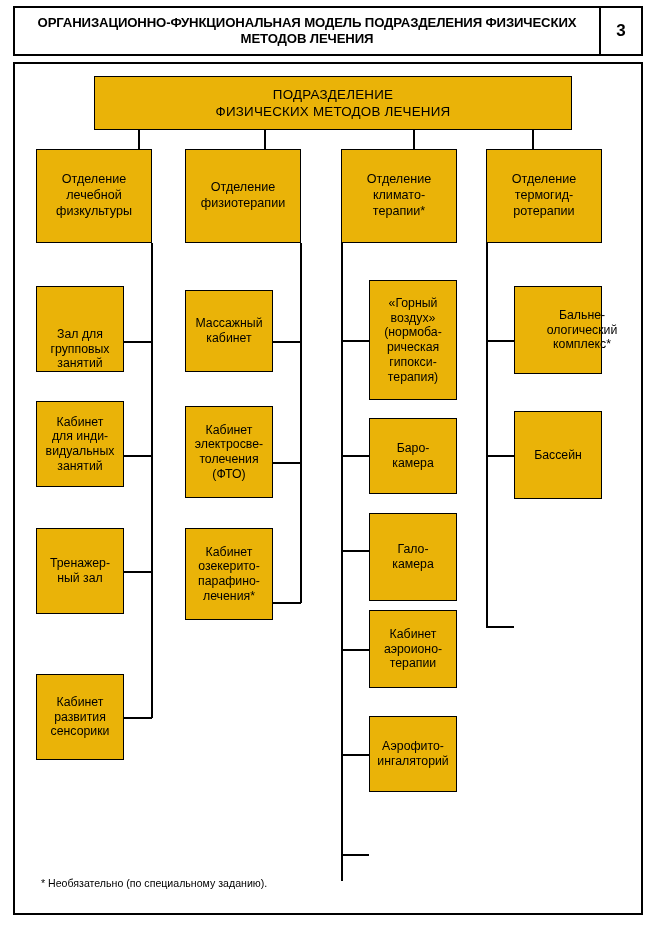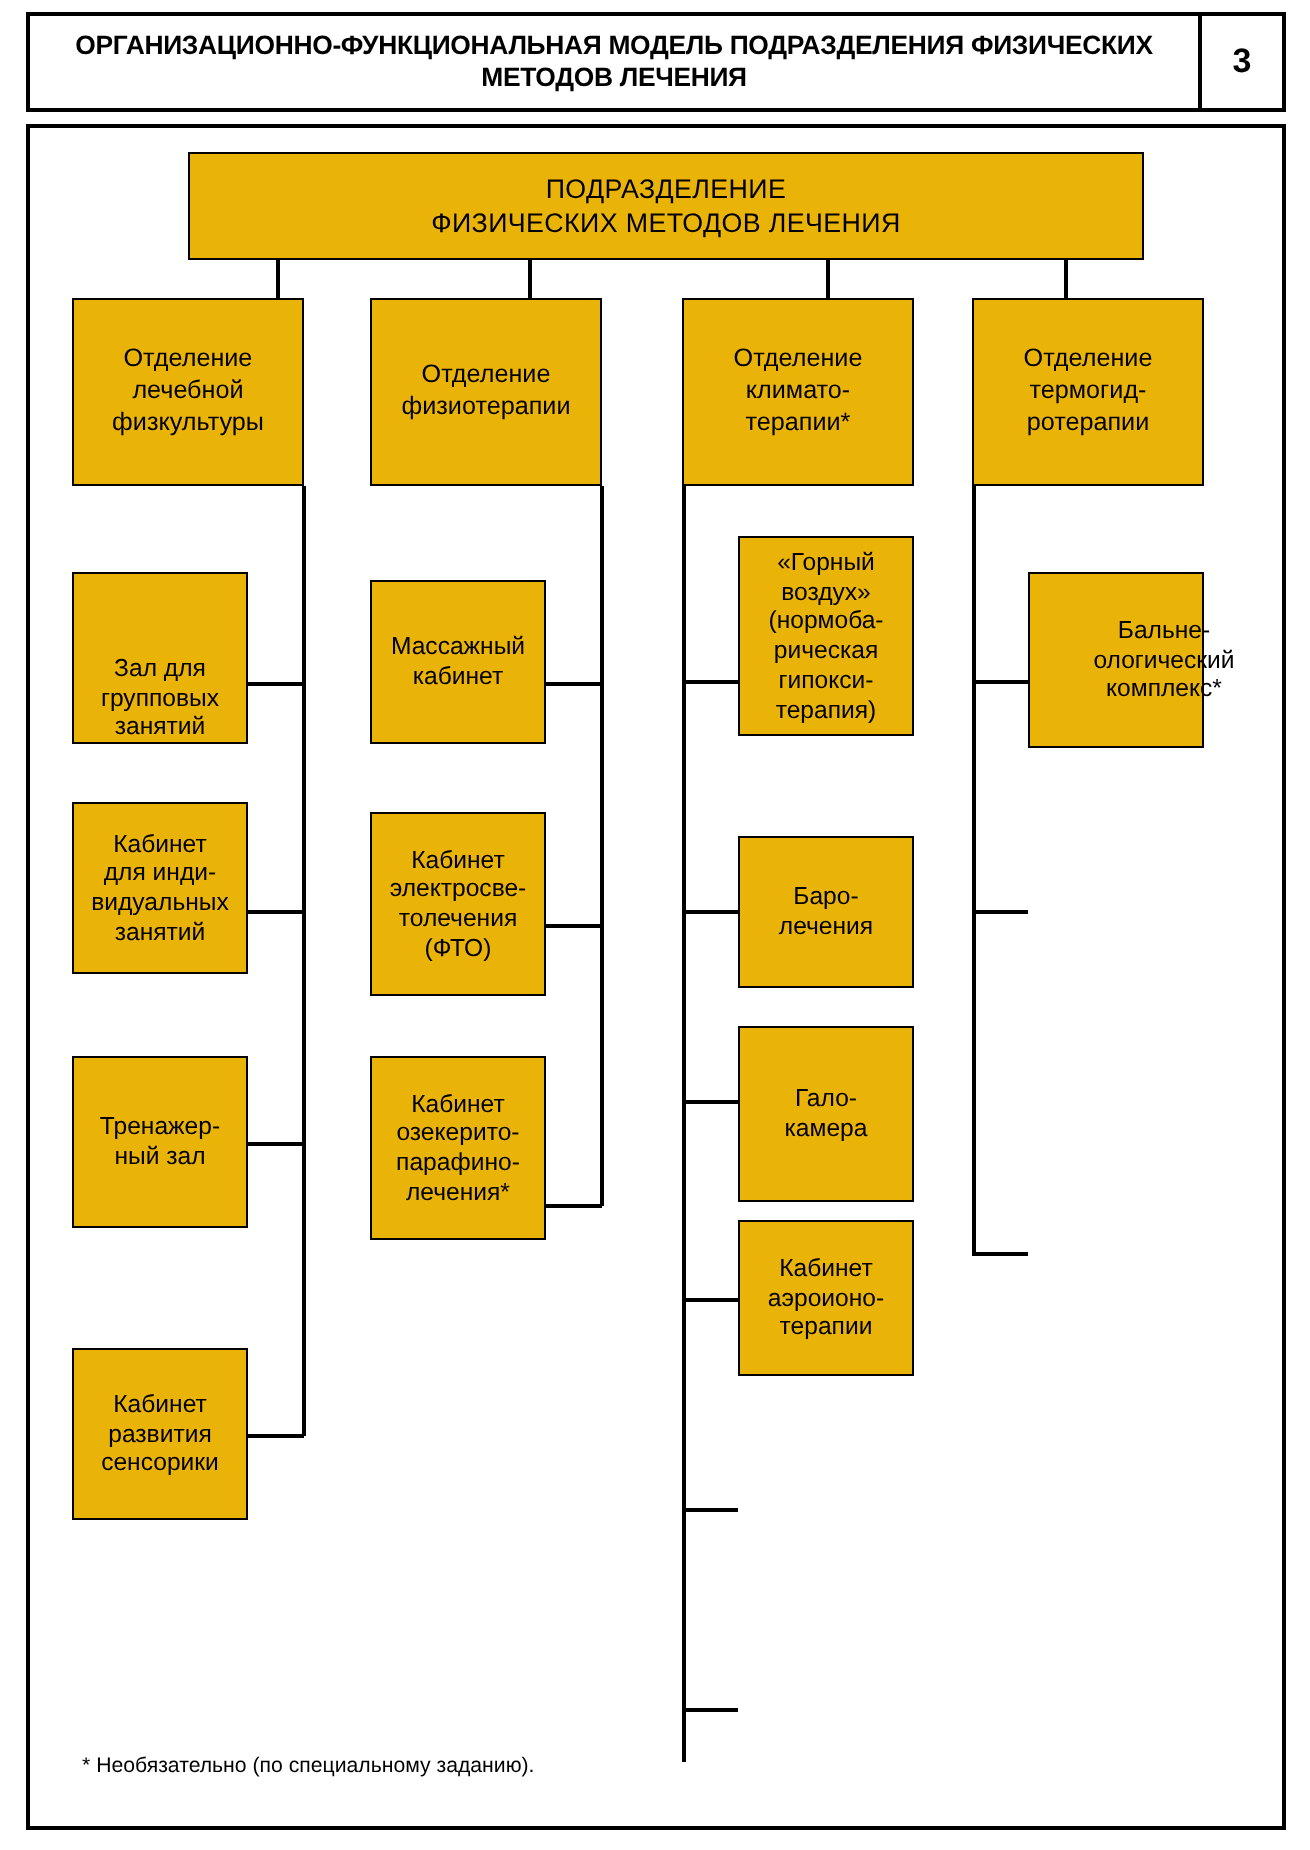--- a/index.html
+++ b/index.html
@@ -209,49 +209,56 @@
     </div>
 
     <div class="conn v" style="left:326px; top:179px; height:638px;"></div>
     <div class="conn h" style="left:326px; top:276px; width:28px;"></div>
     <div class="conn h" style="left:326px; top:391px; width:28px;"></div>
     <div class="conn h" style="left:326px; top:486px; width:28px;"></div>
     <div class="conn h" style="left:326px; top:585px; width:28px;"></div>
     <div class="conn h" style="left:326px; top:690px; width:28px;"></div>
     <div class="conn h" style="left:326px; top:790px; width:28px;"></div>
 
-    <div class="node" style="left:354px; top:204px; width:88px; height:100px;">
+    <div class="node" style="left:354px; top:216px; width:88px; height:120px;">
       <div class="label">«Горный
 воздух»
 (нормоба-
 рическая
 гипокси-
 терапия)</div>
     </div>
     <div class="node" style="left:354px; top:354px; width:88px; height:76px;">
       <div class="label">Баро-
-лечения</div>
+камера</div>
     </div>
     <div class="node" style="left:354px; top:449px; width:88px; height:88px;">
       <div class="label">Гало-
 камера</div>
     </div>
     <div class="node" style="left:354px; top:546px; width:88px; height:78px;">
       <div class="label">Кабинет
 аэроионо-
 терапии</div>
+    </div>
+    <div class="node" style="left:354px; top:652px; width:88px; height:76px;">
+      <div class="label">Аэрофито-
+ингаляторий</div>
     </div>
 
     <div class="conn v" style="left:471px; top:179px; height:384px;"></div>
     <div class="conn h" style="left:471px; top:276px; width:28px;"></div>
     <div class="conn h" style="left:471px; top:391px; width:28px;"></div>
     <div class="conn h" style="left:471px; top:562px; width:28px;"></div>
 
     <div class="node" style="left:499px; top:222px; width:88px; height:88px;padding-left:48px;">
       <div class="label">Бальне-
 ологический
 комплекс*</div>
     </div>
+    <div class="node" style="left:499px; top:347px; width:88px; height:88px;">
+      <div class="label">Бассейн</div>
+    </div>
 
     <div class="footnote" style="left:26px; top:813px;">* Необязательно (по специальному заданию).</div>
 
   </div>
 </div>
 
 </body></html>

